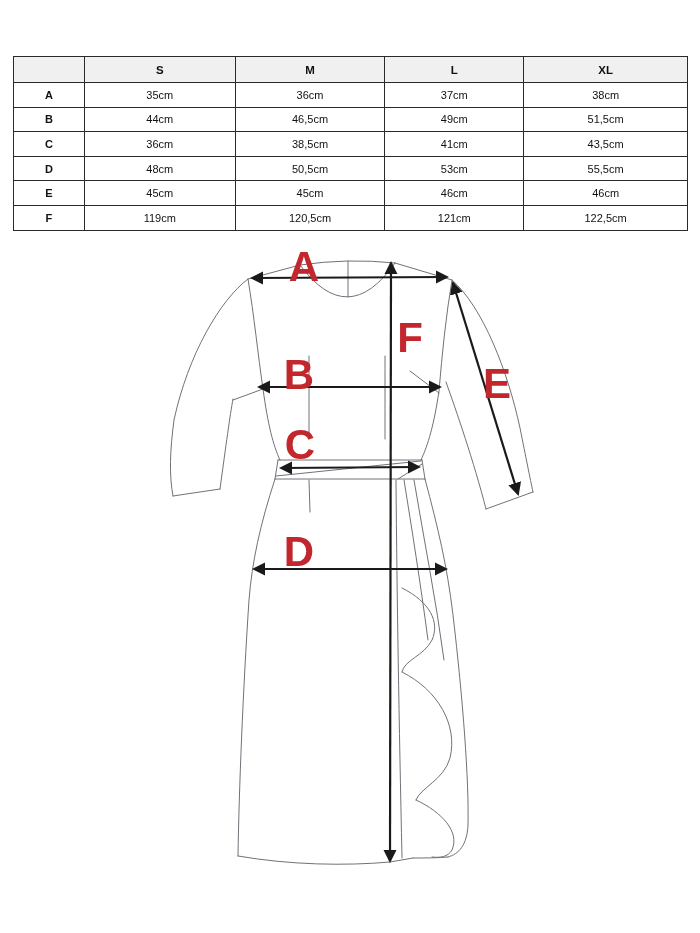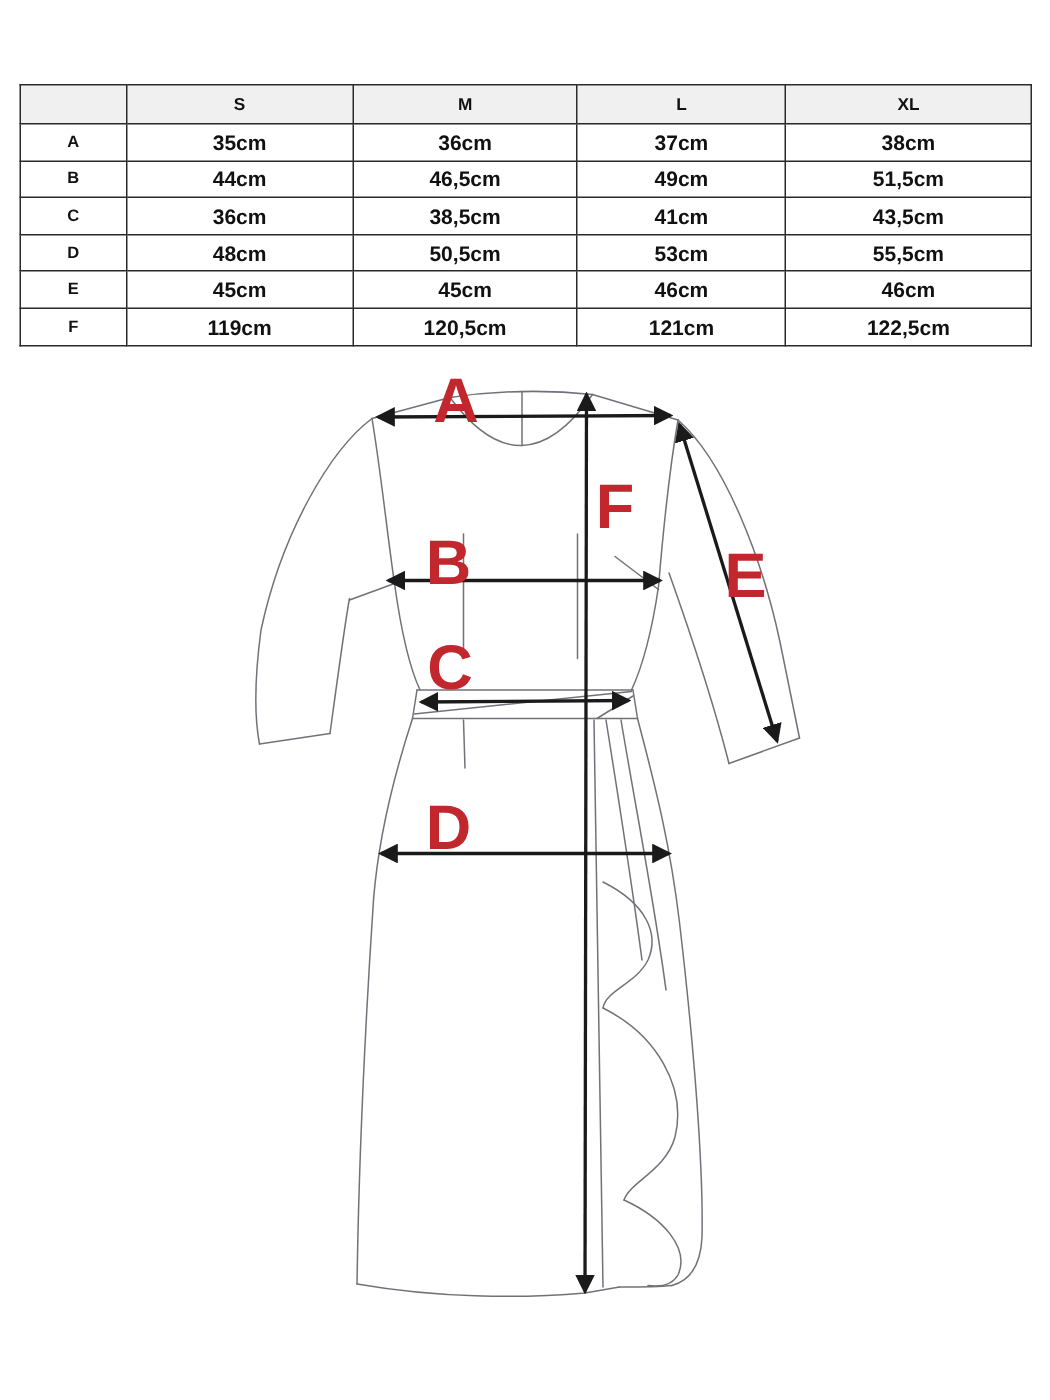--- a/index.html
+++ b/index.html
@@ -2,21 +2,21 @@
 <html><head>
 <meta charset="utf-8">
 <style>
   html,body{margin:0;padding:0;background:#ffffff;}
   .page{position:relative;width:700px;height:933px;background:#ffffff;overflow:hidden;
         font-family:"Liberation Sans",sans-serif;}
   table.size-chart{position:absolute;left:13px;top:56px;width:675px;border-collapse:collapse;
         table-layout:fixed;}
   table.size-chart th, table.size-chart td{
         border:1.6px solid #2a2a2a;text-align:center;vertical-align:middle;
-        padding:0;height:23.6px;font-size:14px;color:#111;font-weight:bold;}
+        padding:0;height:23.6px;font-size:11px;color:#111;font-weight:normal;}
   table.size-chart thead th{background:#f0f0f0;height:25px;font-weight:bold;font-size:11.5px;}
   table.size-chart tbody th{font-weight:bold;font-size:11px;background:#ffffff;}
   .col-measure{width:10.5%;} .col-s{width:22.4%;} .col-m{width:22.2%;}
   .col-l{width:20.6%;} .col-xl{width:24.3%;}
   svg.flat{position:absolute;left:0;top:0;}
   .garment path, .garment line{stroke:#71717a;stroke-width:1;fill:none;stroke-linecap:round;stroke-linejoin:round;}
   .arrows line{stroke:#1a1a1a;stroke-width:2.2;fill:none;}
   .mlabel{font-family:"Liberation Sans",sans-serif;font-weight:bold;font-size:42px;text-anchor:middle;}
 </style>
 </head>

